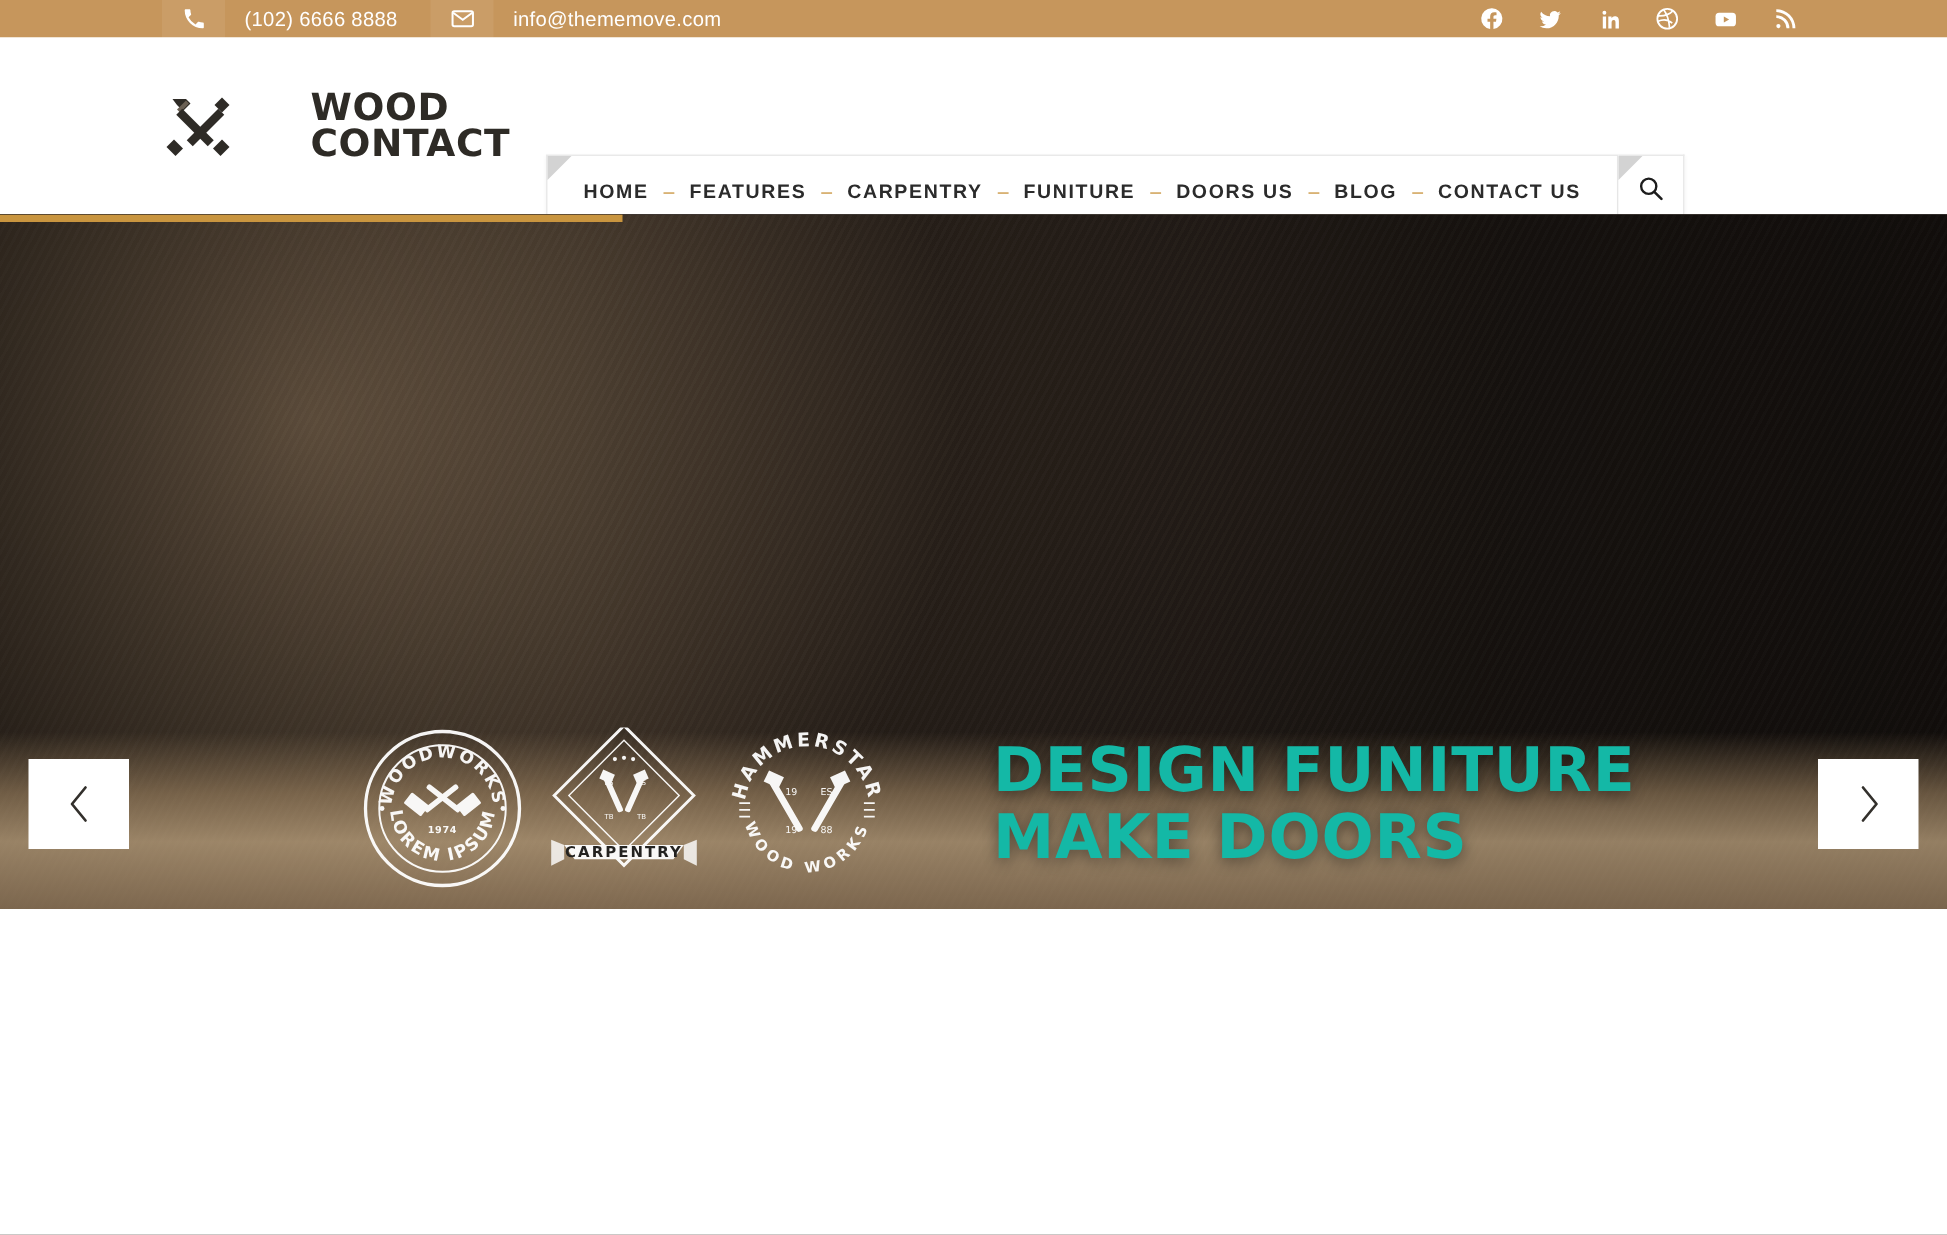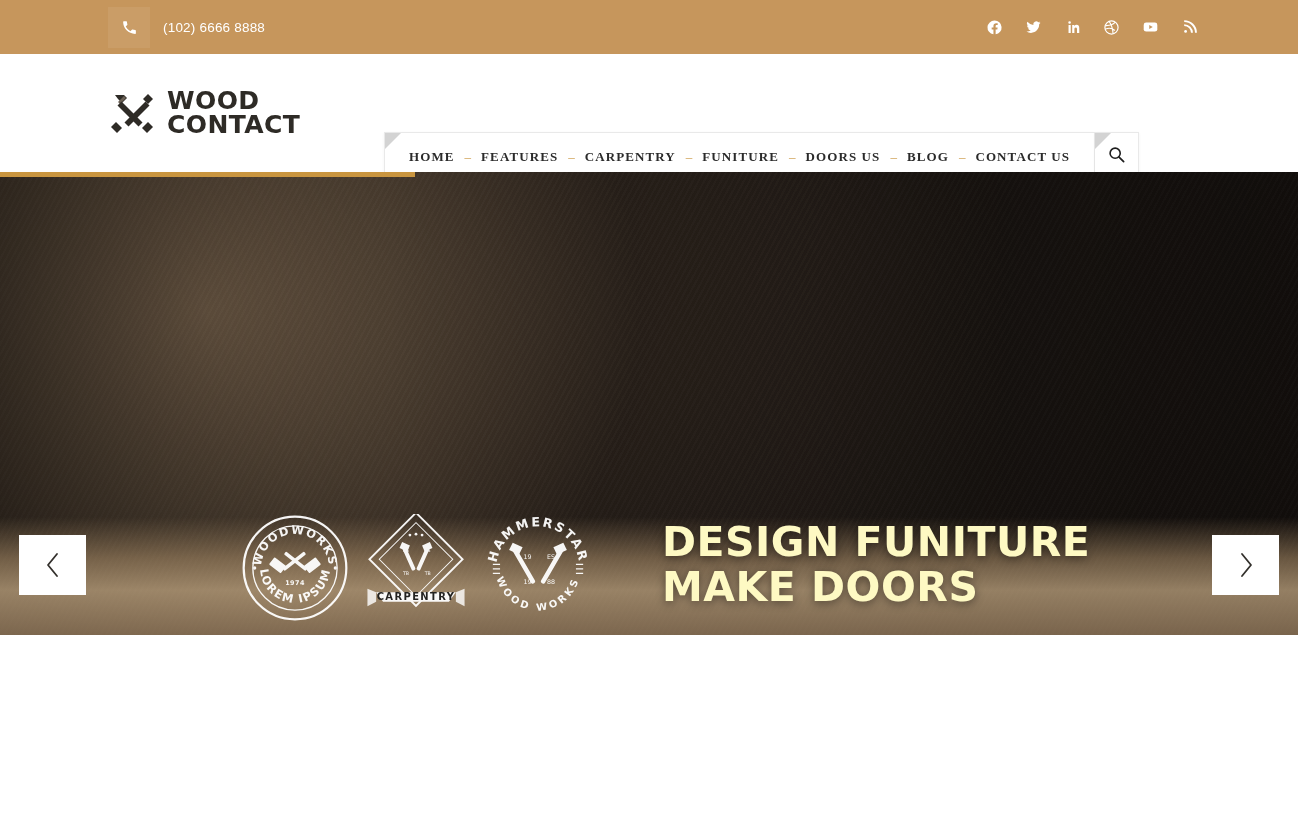--- a/index.html
+++ b/index.html
@@ -5,21 +5,21 @@
   * { margin:0; padding:0; box-sizing:border-box; }
   html, body {
     width:1298px; height:823px;
     overflow:hidden;
     background:#ffffff;
     font-family:"Liberation Sans", sans-serif;
   }
 
   
   .topbar{
-    height:54px; width:100%;
+    height:25px; width:100%;
     background:#c6965c;
     display:flex; align-items:stretch;
     color:#ffffff;
     gap:44px;
   }
   .topbar-left{ display:flex; align-items:stretch; margin-left:108px; }
   .tb-item{ display:flex; align-items:center; }
   .tb-iconbox{
     width:42px; height:41px;
     display:flex; align-items:center; justify-content:center;
@@ -48,25 +48,26 @@
     cursor:pointer;
   }
   .logo-mark{ width:48px; height:46px; }
   .logo-text{
     font-family:"DejaVu Sans", sans-serif;
     font-weight:bold;
     font-size:25px;
     line-height:24px;
     letter-spacing:0.4px;
     color:#2e2b26;
+    margin-left:40px;
   }
 
   .nav-wrap{
-    position:absolute; left:384px; top:78px;
-    display:flex; align-items:stretch;font-family:Liberation Serif, serif;
+    position:absolute; left:364px; top:78px;
+    display:flex; align-items:stretch;
   }
   .nav-box{
     background:#ffffff;
     border:1px solid #e9e9e9;
     height:49px;
     display:flex; align-items:center;
     padding:0 16px;
     position:relative;
     box-shadow:0 1px 3px rgba(0,0,0,0.05);
   }
@@ -135,21 +136,21 @@
   .badges{
     position:absolute; left:240px; top:340px;
     display:flex; align-items:center; gap:14px;
     z-index:4;
   }
   .badge-svg{ opacity:0.95; }
 
   .hero-title{
     position:absolute; left:662px; top:348px;
     z-index:5;
-    color:#fef9c3;
+    color:#14b8a6;
     font-family:"DejaVu Sans", sans-serif;
     font-weight:bold;
     font-size:41px;
     line-height:45px;
     letter-spacing:0.5px;
     text-shadow:0 2px 10px rgba(0,0,0,0.45);
   }
 
   .arrow{
     position:absolute; top:363px;
@@ -178,20 +179,29 @@
     <div class="tb-item">
       <div class="tb-iconbox">
         <svg width="17" height="17" viewBox="0 0 24 24">
             <path fill="#fff" d="M20 15.5c-1.2 0-2.5-.2-3.6-.6-.3-.1-.7 0-1 .2l-2.2 2.2a15.1 15.1 0 0 1-6.6-6.6l2.2-2.2c.3-.3.4-.7.2-1C8.6 6.5 8.4 5.2 8.4 4c0-.6-.4-1-1-1H4c-.6 0-1 .4-1 1 0 9.4 7.6 17 17 17 .6 0 1-.4 1-1v-3.5c0-.6-.4-1-1-1z"></path>
           </svg>
       </div>
       <span class="tb-text">(102) 6666 8888</span>
     </div>
 
 
+    <div class="tb-item">
+      <div class="tb-iconbox">
+        <svg width="17" height="17" viewBox="0 0 24 24">
+            <rect x="2.4" y="5" width="19.2" height="14" rx="1.6" fill="none" stroke="#fff" stroke-width="1.9"></rect>
+            <path d="M3 6.4l9 6.6 9-6.6" fill="none" stroke="#fff" stroke-width="1.9"></path>
+          </svg>
+      </div>
+      <span class="tb-text">info@thememove.com</span>
+    </div>
 
   </div>
 
   <div class="topbar-spacer"></div>
 
   <div class="topbar-right">
     <span class="soc">
       <svg width="17" height="17" viewBox="0 0 24 24">
           <path d="M12 2.2A9.8 9.8 0 0 0 10.5 21.7v-6.8H8v-2.9h2.5v-2.2c0-2.5 1.5-3.9 3.8-3.9 1.1 0 2.2.2 2.2.2v2.5h-1.3c-1.2 0-1.6.8-1.6 1.6V12h2.8l-.4 2.9h-2.4v6.8A9.8 9.8 0 0 0 12 2.2z"></path>
         </svg>

